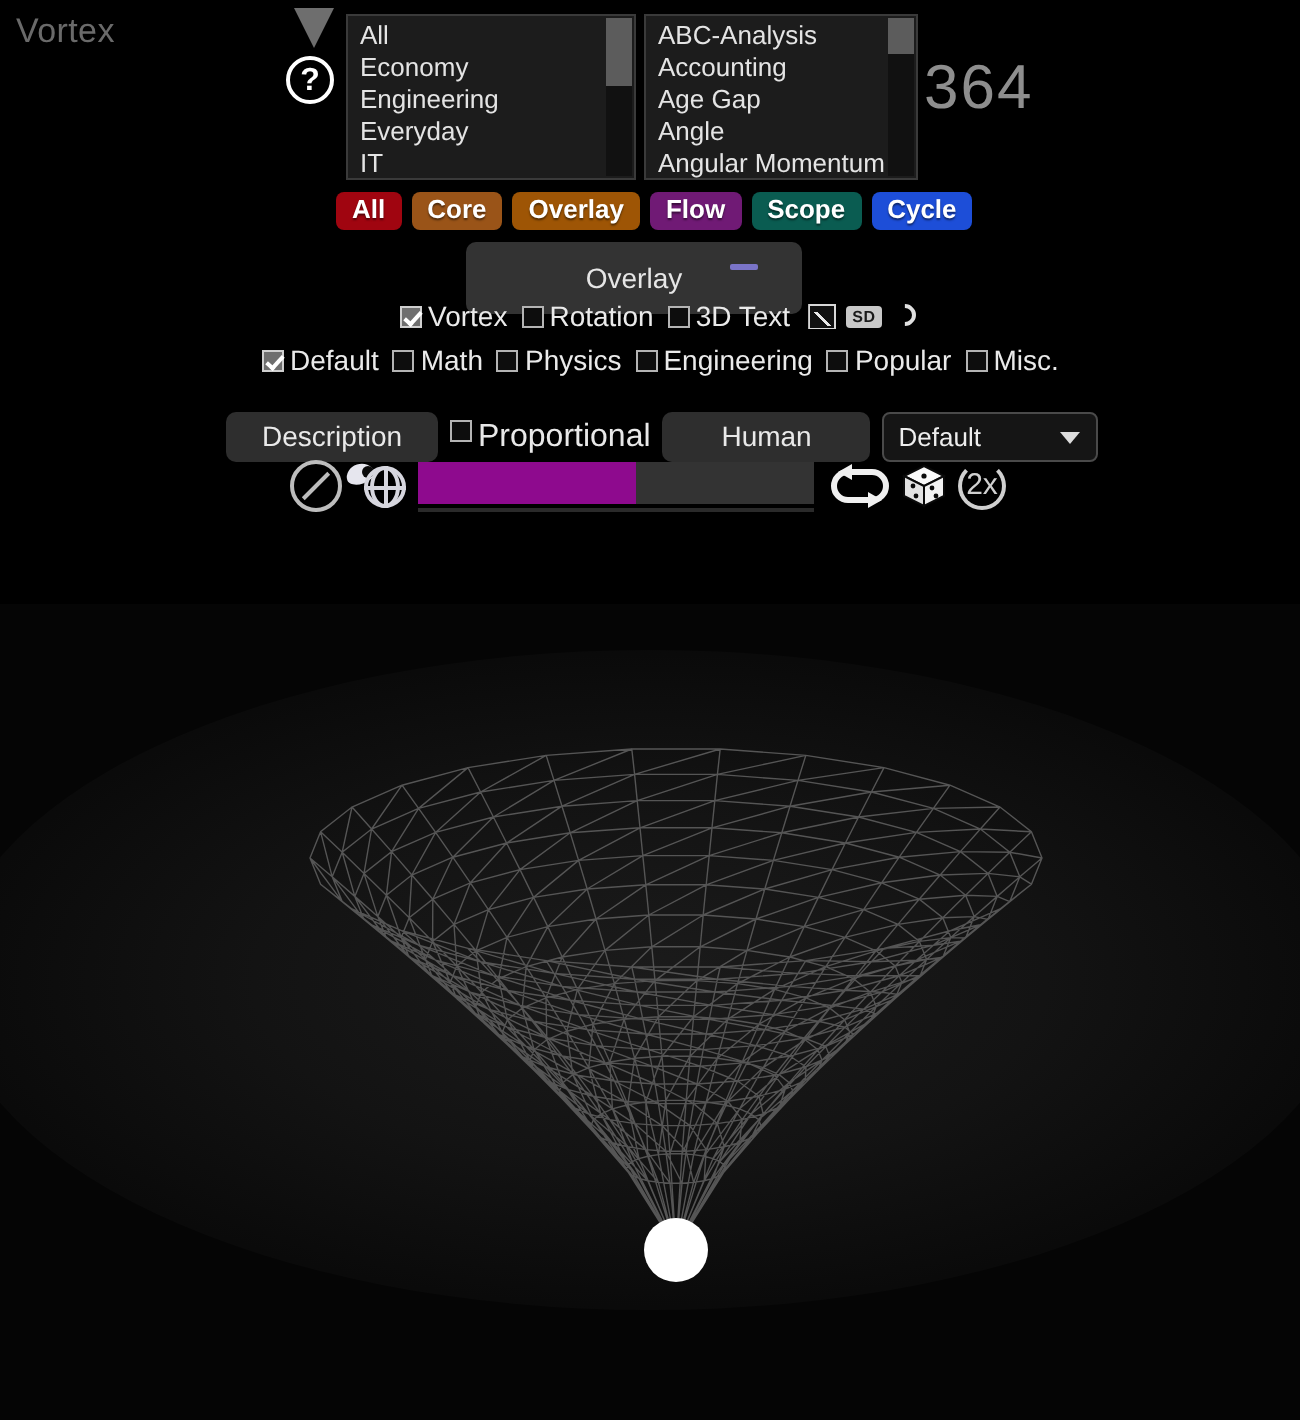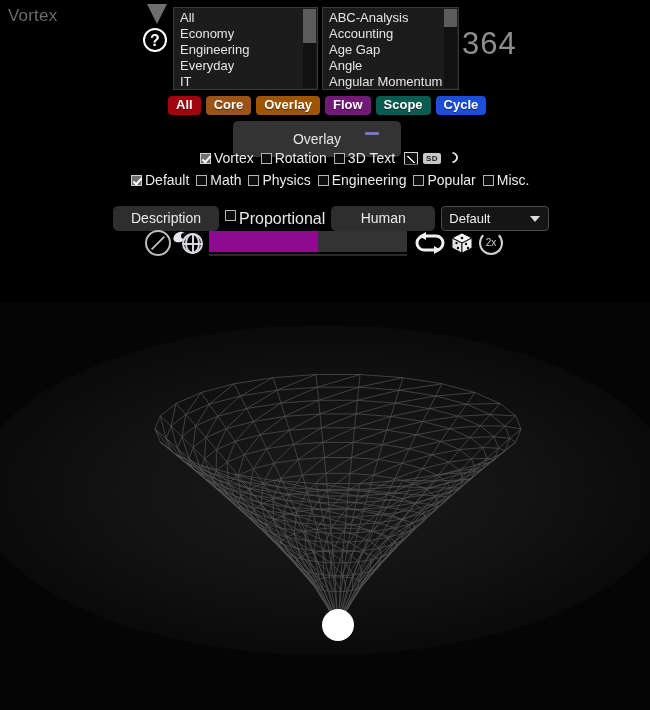--- a/index.html
+++ b/index.html
@@ -412,21 +412,21 @@
     width: 24px; height: 24px;
     position: relative;
     margin-left: 5px;
   }
   .ico-speed {
     width: 24px; height: 24px;
     border: 2px solid #d0d0d0;
     border-radius: 50%;
     box-sizing: border-box;
     color: #d0d0d0;
-    font-size: 10px;
+    font-size: 15px;
     line-height: 20px;
     text-align: center;
     margin-left: 5px;
     border-top-color: transparent;
   }
 
   
   #viewport {
     position: absolute;
     left: 0; top: 302px;

